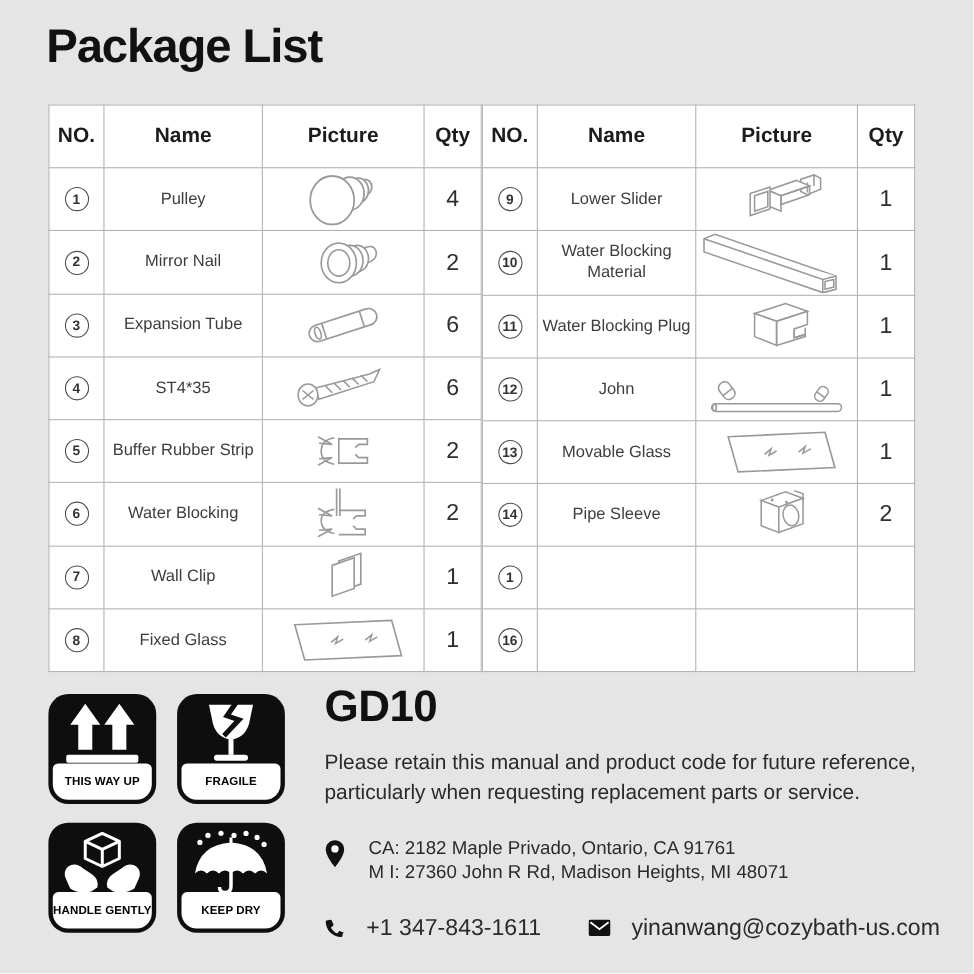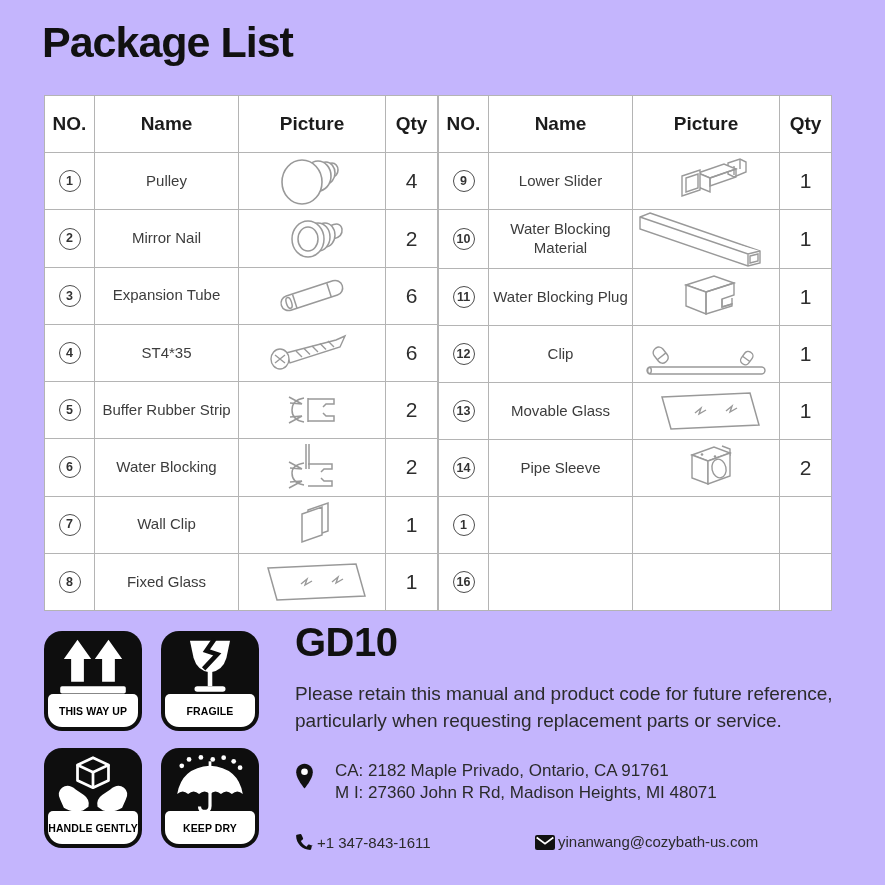--- a/index.html
+++ b/index.html
@@ -1,18 +1,18 @@
 <!DOCTYPE html>
 <html><head>
 <meta charset="utf-8">
 <style>
   * { margin:0; padding:0; box-sizing:border-box; }
   html,body { background:#fff; }
   body { font-family:"Liberation Sans","DejaVu Sans",sans-serif; }
-  .page { position:relative; width:885px; height:885px; background:#c4b5fd; overflow:hidden; }
+  .page { position:relative; width:885px; height:885px; background:#e5e5e5; overflow:hidden; }
 
   
   .page-title { position:absolute; left:42px; top:18px; font-size:43px; font-weight:800;
     letter-spacing:-1px; color:#111; }
 
   
   .tables-wrap { position:absolute; left:44px; top:95px; display:flex; }
   table.pkg { border-collapse:collapse; table-layout:fixed; width:393px; background:#fff; }
   table.pkg th, table.pkg td { border:1px solid #b4b4b4; text-align:center; vertical-align:middle;
     height:57px; padding:1px 2px; overflow:hidden; }
@@ -33,21 +33,21 @@
     border-radius:5px 5px 14px 14px; display:flex; align-items:center; justify-content:center;
     font-size:10.5px; font-weight:700; color:#000; letter-spacing:0.1px; white-space:nowrap; }
 
   
   .info { position:absolute; left:295px; top:620px; width:562px; }
   .product-code { font-size:40px; font-weight:800; color:#111; letter-spacing:-0.5px; }
   .product-note { margin-top:15px; font-size:19px; line-height:1.44; color:#2b2b2b; width:558px; }
   .address-row { margin-top:25px; display:flex; gap:21px; align-items:flex-start; }
   .address-row .lines { font-size:17px; color:#2b2b2b; line-height:1.32; }
   .contact-row { margin-top:27px; display:flex; align-items:center; }
-  .contact-item { display:flex; align-items:flex-end; gap:3px; font-size:15px; color:#2b2b2b; }
+  .contact-item { display:flex; align-items:center; gap:19px; font-size:21px; color:#2b2b2b; }
   .contact-item.phone { width:240px; }
   .pin-icon-svg { margin-top:3px; }
 </style>
 </head>
 <body>
 
 <div class="page">
 
   <div class="page-title">Package List</div>
 
@@ -244,21 +244,21 @@
               <path d="M46 14 L66 21 V43 L46 35 Z"></path>
               <path d="M66 21 L94 12 V24 L82 28 V36 L92 33 V27" fill="none"></path>
               <path d="M66 21 V43 L92 35 L92 33 L82 36 V28" fill="none"></path>
             </g>
           </svg>
         </td>
         <td class="cell-qty">1</td>
       </tr>
       <tr>
         <td><span class="circle-no">12</span></td>
-        <td class="cell-name">Clip</td>
+        <td class="cell-name">John</td>
         <td class="cell-pic">
           <svg width="132" height="52" viewBox="0 0 132 52">
             <g fill="#fff" stroke="#999" stroke-width="1.4">
               <rect x="7" y="39" width="118" height="7" rx="3.5"></rect>
               <ellipse cx="9.5" cy="42.5" rx="1.8" ry="3"></ellipse>
               <g transform="rotate(-38 22 28)">
                     <rect x="16" y="18" width="11" height="17" rx="5"></rect>
                     <line x1="16" y1="28" x2="27" y2="28"></line>
                   </g>
               <g transform="rotate(36 106 32)">

